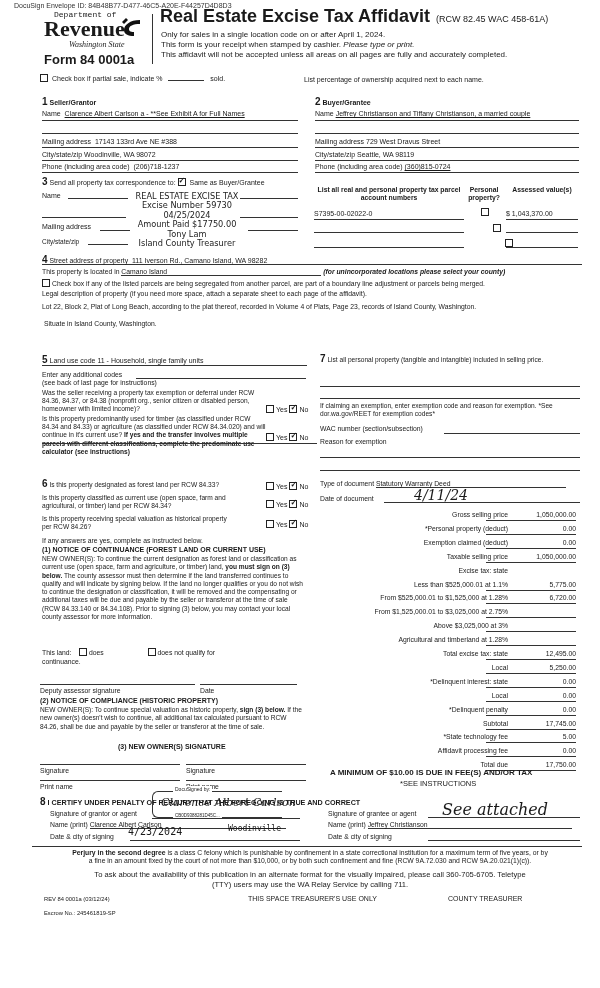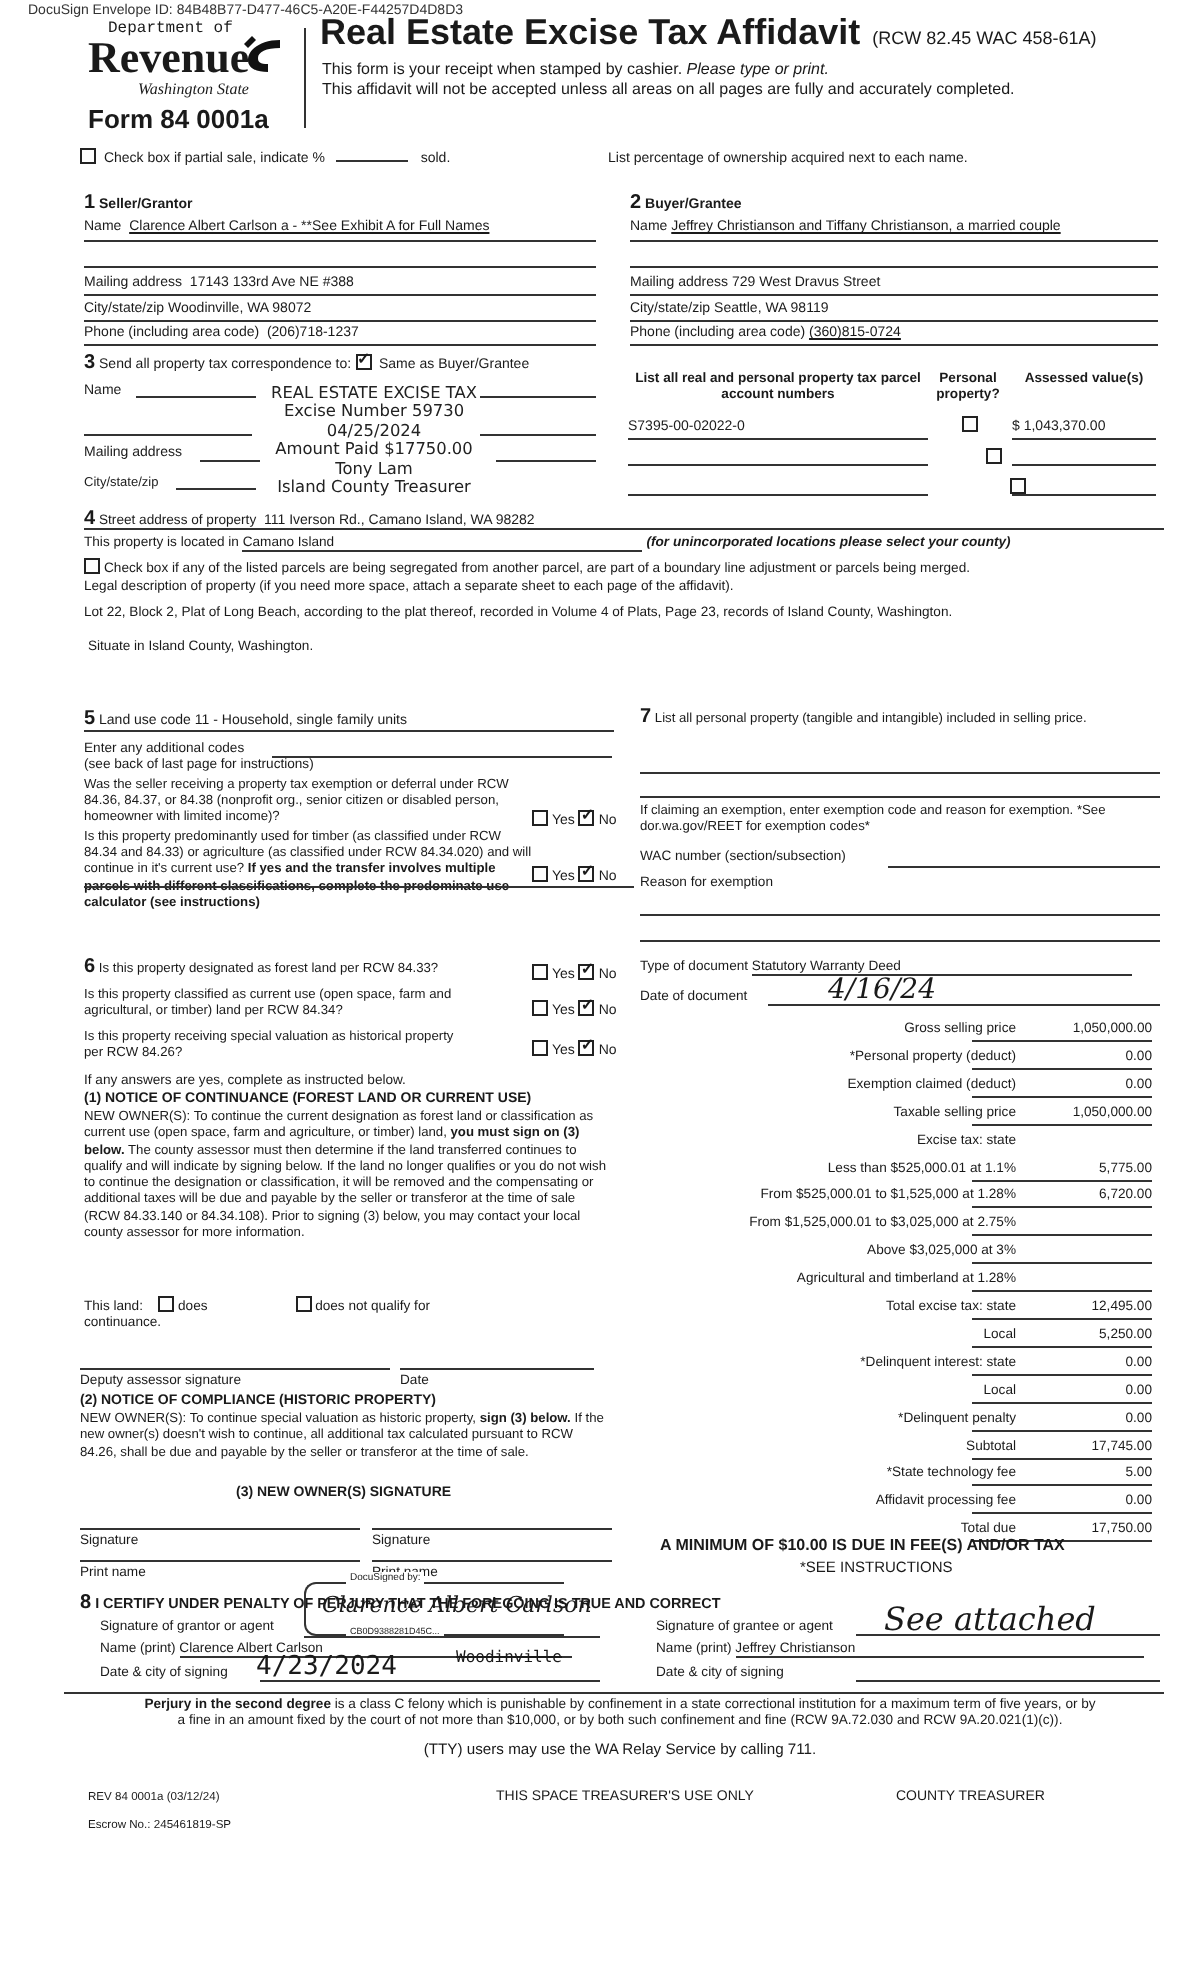--- a/index.html
+++ b/index.html
@@ -37,20 +37,21 @@
   <div style="position:absolute;left:30px;top:42px;font-size:13px;font-weight:bold;">Form 84 0001a</div>
 </div>
 
 <div class="abs" style="left:152px;top:14px;height:50px;border-left:1px solid #333;"></div>
 
 <div class="abs" style="left:160px;top:6px;">
   <span style="font-size:18px;font-weight:bold;">Real Estate Excise Tax Affidavit</span>
   <span style="font-size:9px;margin-left:4px;">(RCW 82.45 WAC 458-61A)</span>
 </div>
 <div class="abs" style="left:161px;top:30px;font-size:8px;line-height:10px;">
+  <div>Only for sales in a single location code on or after April 1, 2024.</div>
   <div><span>This form is your receipt when stamped by cashier. </span><i>Please type or print.</i></div>
   <div>This affidavit will not be accepted unless all areas on all pages are fully and accurately completed.</div>
 </div>
 
 <div class="abs" style="left:40px;top:74px;font-size:7px;">
   <span class="cb"></span>
   <span>Check box if partial sale, indicate %</span>
   <span class="line" style="display:inline-block;width:36px;margin:0 4px;"></span>
   <span>sold.</span>
 </div>
@@ -235,21 +236,21 @@
 <div class="abs line" style="left:186px;top:780px;width:120px;"></div>
 <div class="abs" style="left:40px;top:783px;font-size:6.8px;">Print name</div>
 <div class="abs" style="left:186px;top:783px;font-size:6.8px;">Print name</div>
 
 
 <div class="abs" style="left:320px;top:480px;font-size:6.8px;">
   <span>Type of document</span>
   <span class="line" style="display:inline-block;width:190px;">Statutory Warranty Deed</span>
 </div>
 <div class="abs" style="left:320px;top:495px;font-size:6.8px;">Date of document</div>
-<div class="abs line hw" style="left:384px;top:488px;width:196px;font-size:14px;padding-left:30px;line-height:14px;">4/16/24</div>
+<div class="abs line hw" style="left:384px;top:488px;width:196px;font-size:14px;padding-left:30px;line-height:14px;">4/11/24</div>
 
 
 <div id="tax-calc">
     <div class="tax-label" style="left: 318px; top: 511px;">Gross selling price</div>
     <div class="tax-val" style="left: 486px; top: 511px; height: 10px;">1,050,000.00</div>
     <div class="tax-label" style="left: 318px; top: 524.9px;">*Personal property (deduct)</div>
     <div class="tax-val" style="left: 486px; top: 524.9px; height: 10px;">0.00</div>
     <div class="tax-label" style="left: 318px; top: 538.8px;">Exemption claimed (deduct)</div>
     <div class="tax-val" style="left: 486px; top: 538.8px; height: 10px;">0.00</div>
     <div class="tax-label" style="left: 318px; top: 552.7px;">Taxable selling price</div>
@@ -298,38 +299,39 @@
   <div style="position:absolute;left:20px;top:-6px;font-size:5px;background:#fff;padding:0 2px;">DocuSigned by:</div>
   <div class="hw" style="position:absolute;left:8px;top:4px;font-size:11px;white-space:nowrap;">Clarence Albert Carlson</div>
   <div style="position:absolute;left:20px;top:21px;font-size:4.5px;background:#fff;padding:0 2px;">CB0D9388281D45C...</div>
 </div>
 <div class="abs" style="left:50px;top:821px;font-size:6.8px;">
   <span>Name (print)</span>
   <span class="line" style="display:inline-block;width:196px;">Clarence Albert Carlson</span>
 </div>
 <div class="abs" style="left:50px;top:833px;font-size:6.8px;">Date &amp; city of signing</div>
 <div class="abs line" style="left:130px;top:840px;width:170px;"></div>
-<div class="abs" style="left:128px;top:826px;font-family:'DejaVu Sans Mono',monospace;font-size:13px;">4/23/2024</div>
+<div class="abs" style="left:128px;top:826px;font-family:'DejaVu Sans Mono',monospace;font-size:10px;">4/23/2024</div>
 <div class="abs" style="left:228px;top:824px;font-family:'DejaVu Sans Mono',monospace;font-size:8px;text-decoration:line-through;">Woodinville</div>
 
 <div class="abs" style="left:328px;top:810px;font-size:6.8px;">Signature of grantee or agent</div>
 <div class="abs line hw" style="left:428px;top:803px;width:152px;font-size:16px;padding-left:14px;line-height:14px;">See attached</div>
 <div class="abs" style="left:328px;top:821px;font-size:6.8px;">
   <span>Name (print)</span>
   <span class="line" style="display:inline-block;width:204px;">Jeffrey Christianson</span>
 </div>
 <div class="abs" style="left:328px;top:833px;font-size:6.8px;">Date &amp; city of signing</div>
 <div class="abs line" style="left:428px;top:840px;width:152px;"></div>
 
 <div class="abs line" style="left:32px;top:846px;width:550px;"></div>
 <div class="abs" style="left:30px;top:849px;width:560px;text-align:center;font-size:6.8px;line-height:8.4px;">
   <div><b>Perjury in the second degree</b><span> is a class C felony which is punishable by confinement in a state correctional institution for a maximum term of five years, or by</span></div>
   <div>a fine in an amount fixed by the court of not more than $10,000, or by both such confinement and fine (RCW 9A.72.030 and RCW 9A.20.021(1)(c)).</div>
 </div>
 <div class="abs" style="left:30px;top:870px;width:560px;text-align:center;font-size:7.6px;line-height:9.5px;">
+  <div>To ask about the availability of this publication in an alternate format for the visually impaired, please call 360-705-6705. Teletype</div>
   <div>(TTY) users may use the WA Relay Service by calling 711.</div>
 </div>
 
 <div class="abs" style="left:44px;top:896px;font-size:5.8px;">REV 84 0001a (03/12/24)</div>
 <div class="abs" style="left:248px;top:895px;font-size:7px;">THIS SPACE TREASURER'S USE ONLY</div>
 <div class="abs" style="left:448px;top:895px;font-size:7px;">COUNTY TREASURER</div>
 <div class="abs" style="left:44px;top:910px;font-size:5.8px;">
   <span>Escrow No.:</span> <span>245461819-SP</span>
 </div>
 

